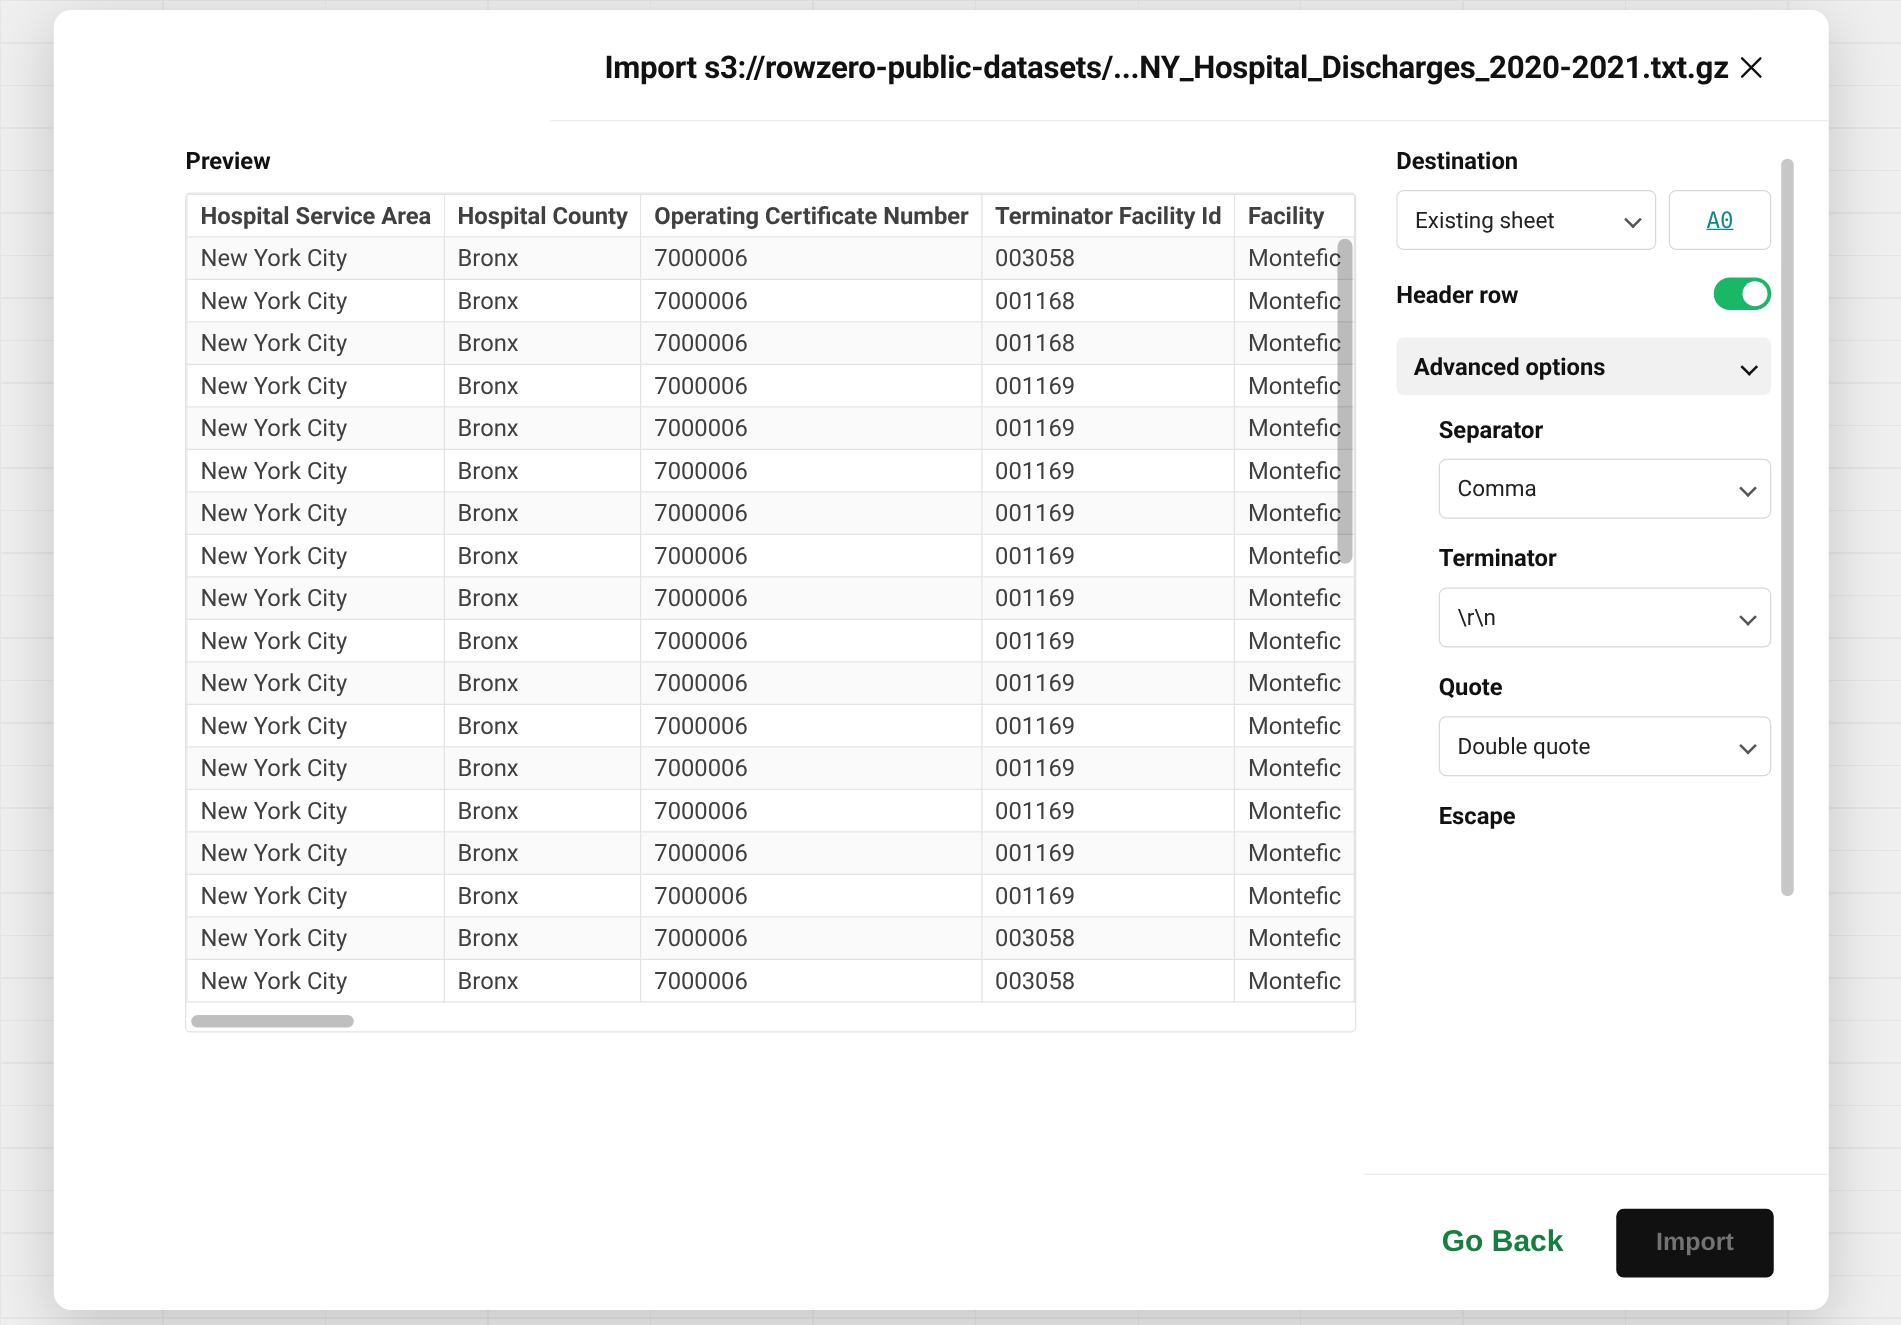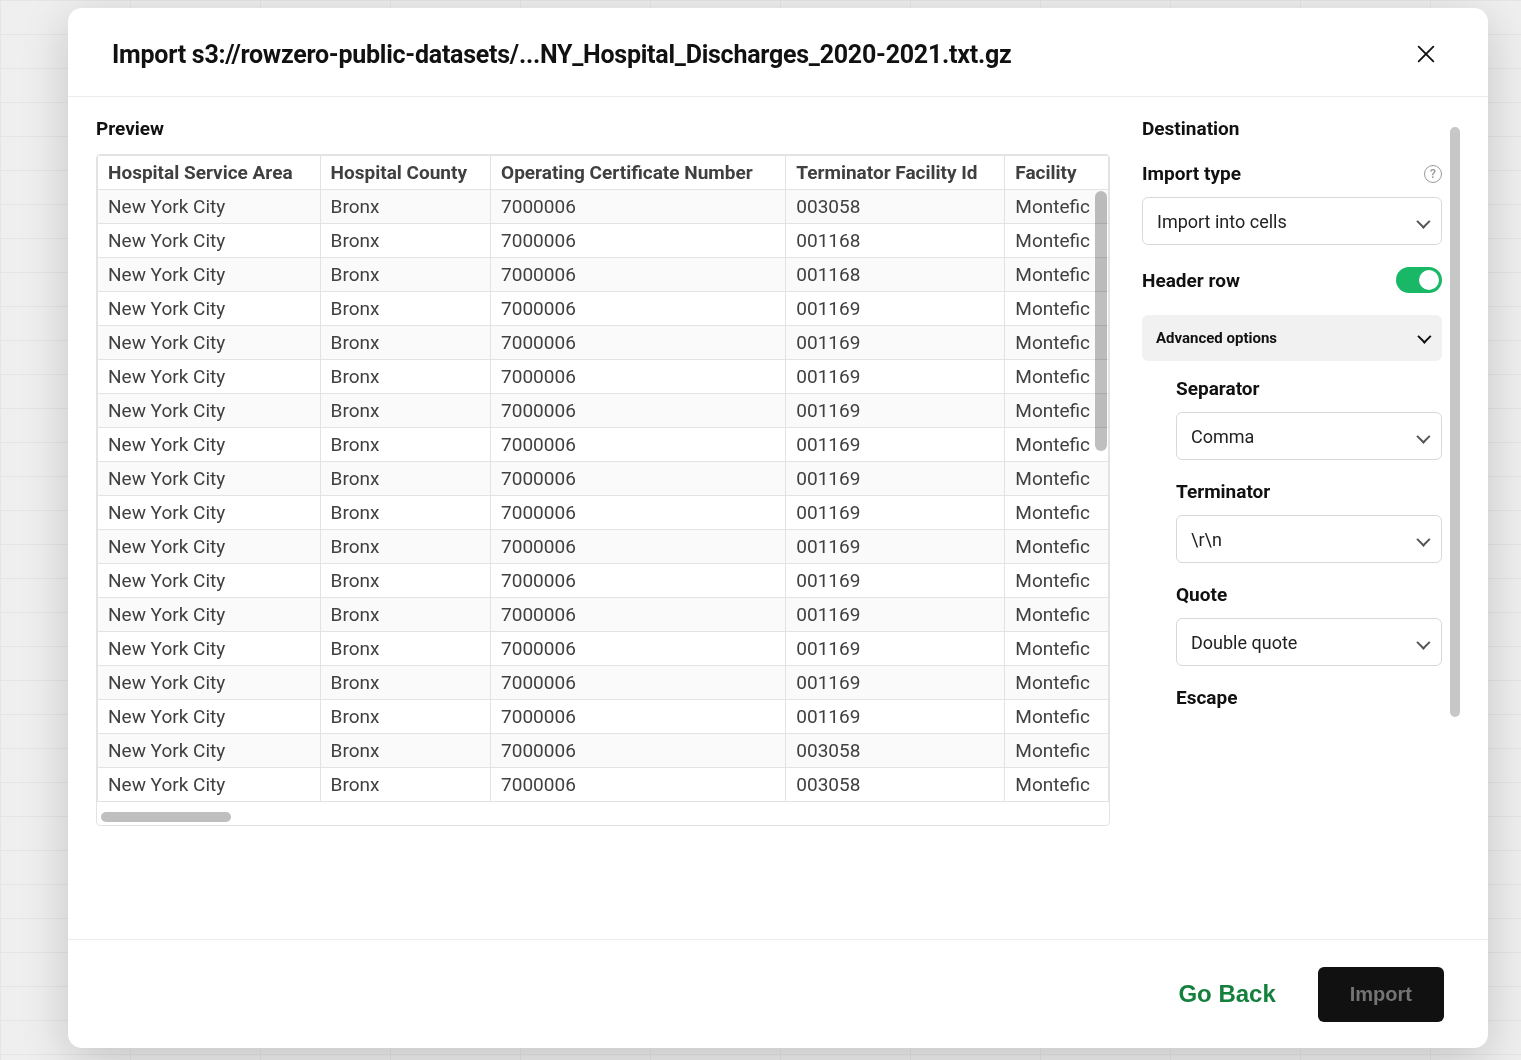--- a/index.html
+++ b/index.html
@@ -15,30 +15,31 @@
     .bg-grid {
       position: absolute;
       inset: 0;
       background-image:
         repeating-linear-gradient(to right, #e5e5e5 0, #e5e5e5 1px, transparent 1px, transparent 130px),
         repeating-linear-gradient(to bottom, #e5e5e5 0, #e5e5e5 1px, transparent 1px, transparent 34px);
       background-color: #efefef;
     }
     .modal {
       position: absolute;
-      left: 68px;
+      left: 43px;
       top: 8px;
       width: 1420px;
       height: 1040px;
       background: #fff;
       border-radius: 14px;
       box-shadow: 0 12px 48px rgba(0,0,0,.18);
       display: flex;
       flex-direction: column;
       overflow: hidden;
+      align-items: flex-end;
     }
     .modal-header {
       display: flex;
       align-items: center;
       justify-content: space-between;
       padding: 28px 44px 24px 44px;
       border-bottom: 1px solid #ececec;
     }
     .modal-title {
       font-size: 25px;
@@ -192,21 +193,21 @@
     .toggle .knob {
       position: absolute; right: 3px; top: 3px; width: 20px; height: 20px;
       background: #fff; border-radius: 50%;
     }
     .adv-header {
       background: #f1f1f1;
       border-radius: 6px;
       height: 46px;
       display: flex; align-items: center; justify-content: space-between;
       padding: 0 14px;
-      font-size: 15px; font-weight: 700; color: #111;
+      font-size: 19px; font-weight: 700; color: #111;
       cursor: pointer;
       margin-bottom: 16px;
     }
     .adv-body { padding-left: 34px; }
     .adv-body .field-block { margin-bottom: 20px; }
     .adv-body .select { width: 100%; }
 
     .modal-footer {
       border-top: 1px solid #ececec;
       padding: 26px 44px;
@@ -400,32 +401,31 @@
         </div>
         <div class="table-hscroll-track">
           <div class="table-hscroll-thumb"></div>
         </div>
       </div>
     </div>
 
     <div class="right-col">
       <div class="field-block">
         <div class="field-label">Destination</div>
-      </div>
-
-      <div class="field-block">
-        <div class="field-label">
-          <span>Import type</span>
-          <span class="help">?</span>
-        </div>
-        <div class="select">
-          <span>Import into cells</span>
-          <span class="chev chev-down"></span>
-        </div>
-      </div>
+        <div class="dest-row">
+          <div class="select">
+            <span>Existing sheet</span>
+            <span class="chev chev-down"></span>
+          </div>
+          <div class="cell-ref">
+            <span>A0</span>
+          </div>
+        </div>
+      </div>
+
 
       <div class="field-block toggle-row">
         <div class="field-label" style="margin-bottom:0">Header row</div>
         <div class="toggle">
           <div class="knob"></div>
         </div>
       </div>
 
       <div class="adv-header">
         <span>Advanced options</span>

